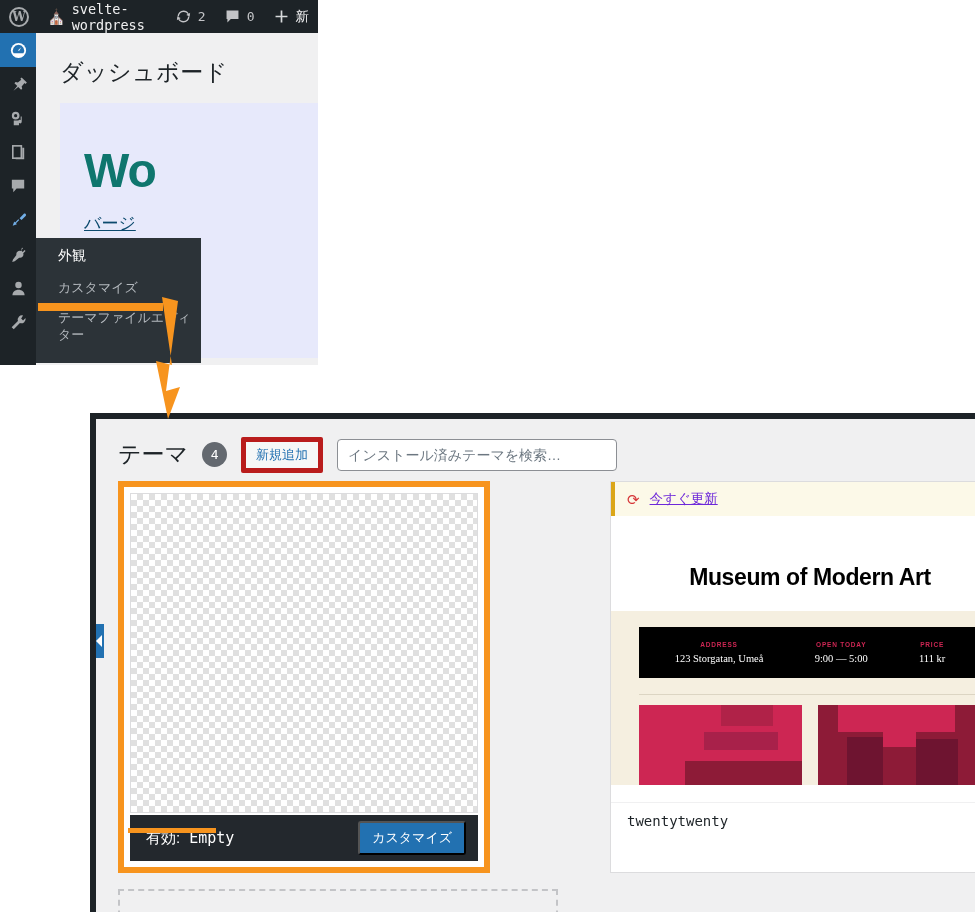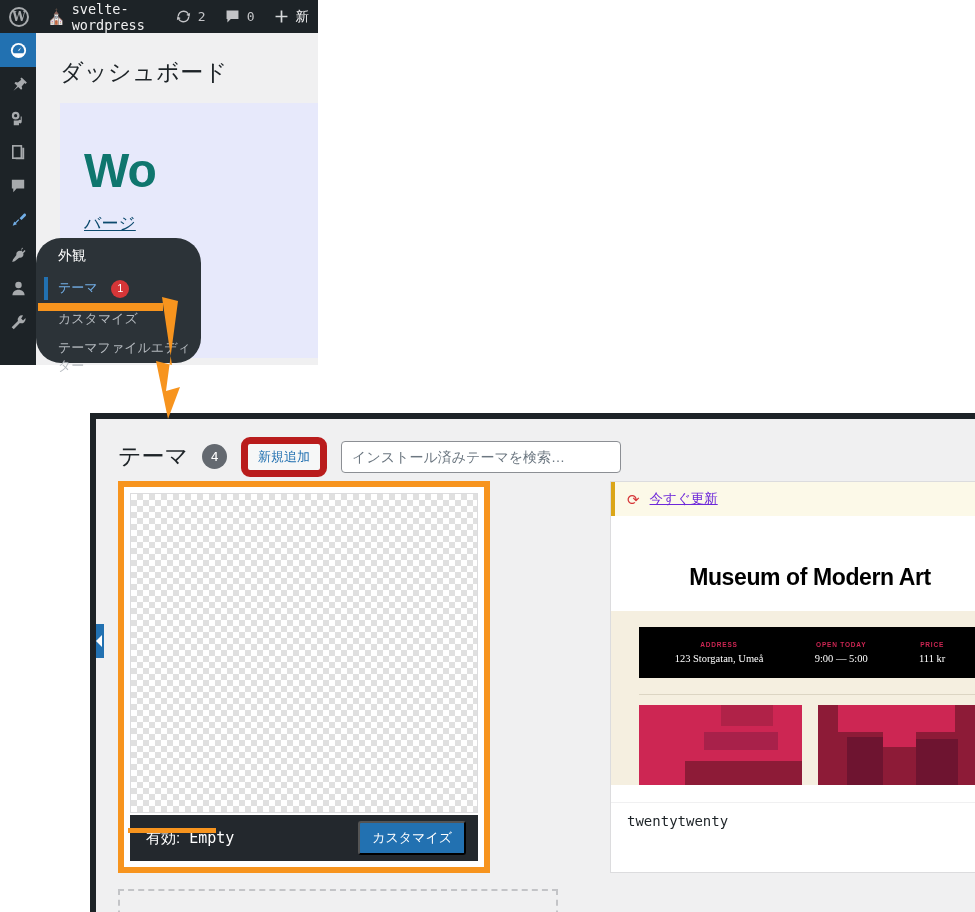--- a/index.html
+++ b/index.html
@@ -71,21 +71,21 @@
     padding:40px 0 0 24px; letter-spacing:-1px;
   }
   #wp-ver {
     padding:14px 0 0 24px; font-size:17px; color:#0c4a6e;
     text-decoration:underline;
   }
 
   
   #submenu {
     position:absolute; left:36px; top:238px; width:165px; height:125px;
-    background:#2c3338; color:#fff; z-index:20;border-radius:25px;
+    background:#2c3338; color:#fff; z-index:20;
   }
   #submenu .sm-head {
     font-size:14px; color:#fff; padding:9px 0 8px 22px;
   }
   #submenu .sm-item {
     font-size:13px; padding:6px 0 6px 22px; position:relative; color:#b4b9be;
     line-height:1.35;
   }
   #submenu .sm-item.current { color:#72aee6; }
   #submenu .sm-item.current:before{
@@ -114,21 +114,21 @@
   #themes-inner { position:absolute; left:0; top:0; right:0; bottom:0; background:#f0f0f1; overflow:hidden; }
 
   #themes-header { display:flex; align-items:center; gap:14px; padding:18px 0 0 22px; }
   #themes-h1 { font-size:23px; color:#1d2327; font-weight:400; }
   #themes-count {
     display:inline-flex; align-items:center; justify-content:center;
     width:25px; height:25px; border-radius:50%; background:#646970; color:#fff;
     font-size:13px; font-family:"DejaVu Sans Mono", monospace;
   }
   #add-new-btn {
-    font-size:13px; color:#2271b1; border:7px solid #b91c1c; border-radius:9px;
+    font-size:13px; color:#2271b1; border:5px solid #b91c1c; border-radius:2px;
     background:#f6f7f7; padding:5px 10px; line-height:1.2;
   }
   #theme-search {
     width:280px; height:32px; border:1px solid #8c8f94; border-radius:4px;
     background:#fff; font-size:14px; color:#50575e; padding:0 10px;
     font-family:"Liberation Sans", sans-serif;
   }
   #theme-search::placeholder{ color:#6c7781; }
 
   #themes-grid { position:absolute; left:22px; top:62px; right:0; bottom:0; }
@@ -313,24 +313,20 @@
     <div id="dash-title">ダッシュボード</div>
     <div id="welcome-panel">
       <div id="wp-big">Wo</div>
       <div id="wp-ver">バージ</div>
     </div>
   </div>
 </div>
 
 <div id="submenu">
   <div class="sm-head">外観</div>
-  <div class="sm-item current">
-    <span>テーマ</span>
-    <span class="sm-badge">1</span>
-  </div>
   <div class="sm-item">
     <span>カスタマイズ</span>
   </div>
   <div class="sm-item">
     <span>テーマファイルエディター</span>
   </div>
 </div>
 
 <div class="hl-bar" id="hl-menu-underline"></div>
 

